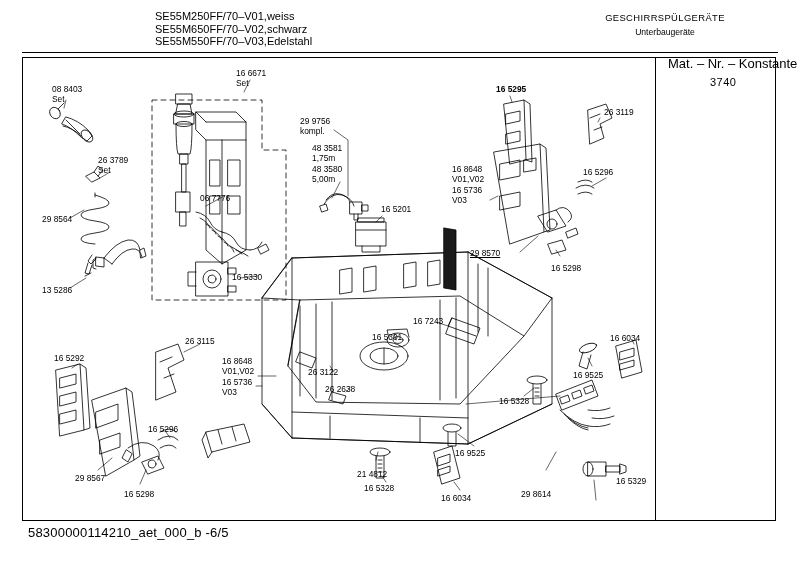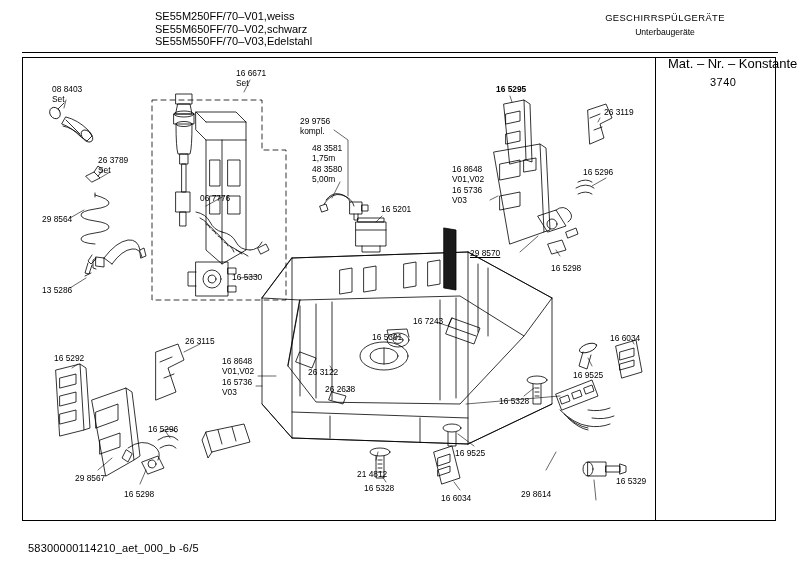--- a/index.html
+++ b/index.html
@@ -76,22 +76,22 @@
   .konst-sub {
     position: absolute;
     left: 686px; top: 76px;
     font-size: 11px;
     white-space: nowrap;
     letter-spacing: .5px;
     padding-left: 24px;
   }
   .footer {
     position: absolute;
-    left: 28px; top: 542px;
-    font-size: 11px;
+    left: 28px; top: 525px;
+    font-size: 13px;
     letter-spacing: .2px;
   }
   
   .lbl {
     position: absolute;
     font-size: 8.4px;
     line-height: 10.4px;
     white-space: pre;
   }
   svg.art {

